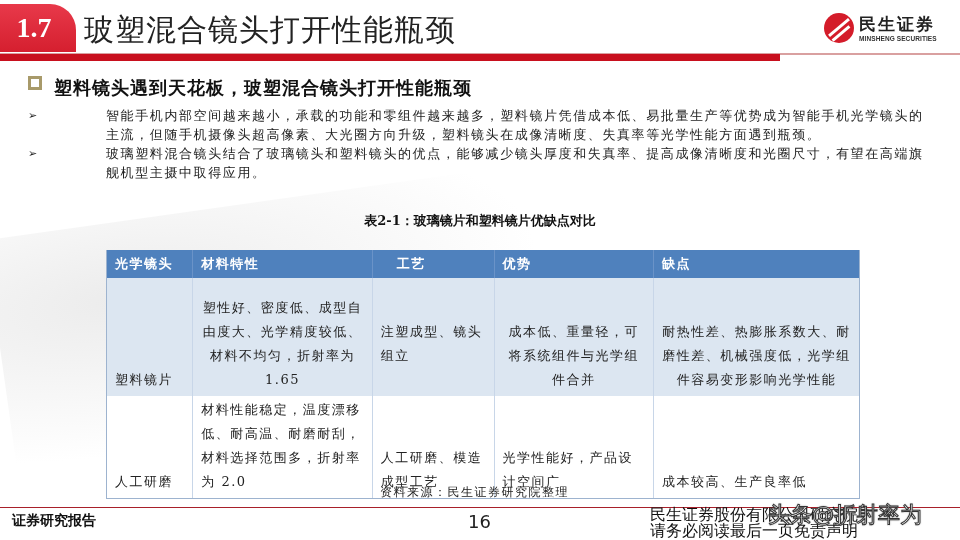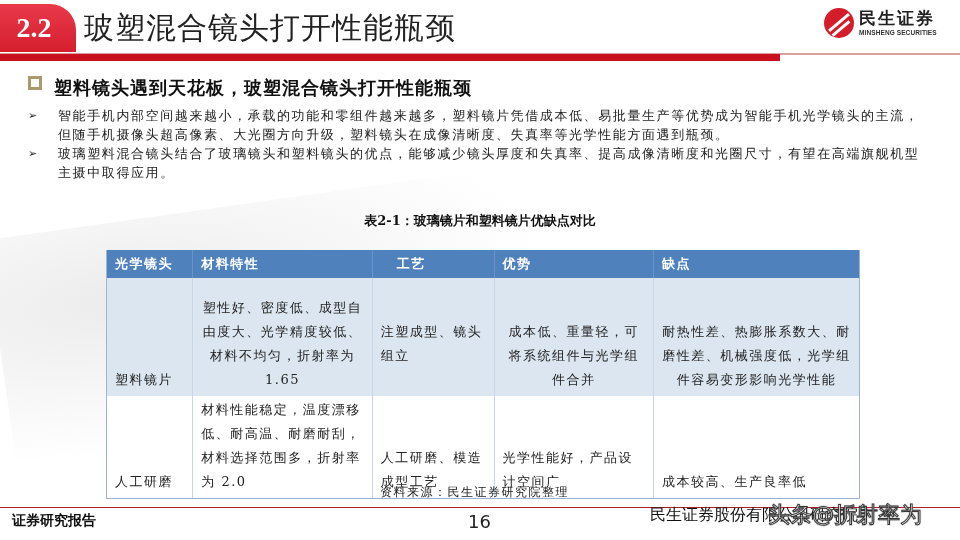--- a/index.html
+++ b/index.html
@@ -10,49 +10,49 @@
     .header { position: absolute; left: 0; top: 0; width: 960px; height: 62px; }
     .section-badge {
       position: absolute; left: 0; top: 4px; width: 76px; height: 48px;
       background: linear-gradient(180deg, #e8394a 0%, #d51f2f 100%);
       border-top-right-radius: 26px;
       color: #fff; font-family: "Liberation Serif", serif; font-weight: bold; font-size: 28px;
       display: flex; align-items: center; justify-content: center; padding-right: 8px;
     }
     .page-title {
       position: absolute; left: 84px; top: 8px; font-size: 30px; letter-spacing: 1px;
-      font-family: Liberation Mono, monospace; font-weight: 300; color: #222; line-height: 44px;
+      font-family: Liberation Serif, serif; font-weight: 300; color: #222; line-height: 44px;
     }
     .title-rule-red {
       position: absolute; left: 0; top: 54px; width: 780px; height: 7px; background: #c8101e;
     }
     .title-rule-thin {
       position: absolute; left: 0; top: 53px; width: 960px; height: 2px; background: #d9a0a0;
     }
-    .logo { position: absolute; left: 824px; top: 8px; width: 134px; height: 40px; display: flex; }
+    .logo { position: absolute; left: 824px; top: 8px; width: 134px; height: 40px; display: flex; align-items: center; }
     .logo-mark { width: 30px; height: 30px; border-radius: 50%; background: #d41c2a; position: relative; overflow: hidden; flex-shrink: 0; }
     .logo-mark::before, .logo-mark::after {
       content: ""; position: absolute; background: #fff; height: 3px; width: 26px; transform: rotate(-40deg); left: 2px;
     }
     .logo-mark::before { top: 13px; }
     .logo-mark::after { top: 19px; left: 6px; width: 22px; }
     .logo-text { margin-left: 5px; display: flex; flex-direction: column; }
     .logo-cn { font-family: "DejaVu Sans", sans-serif; font-weight: bold; font-size: 17px; color: #222; letter-spacing: 2px; line-height: 20px; }
     .logo-en { font-family: "Liberation Sans", sans-serif; font-weight: bold; font-size: 6.5px; color: #333; letter-spacing: 0.1px; line-height: 9px; }
 
     
     .subheading { position: absolute; left: 28px; top: 76px; display: flex; align-items: flex-start; }
     .square-bullet { width: 14px; height: 14px; border: 3px solid #a89a6a; background: #fff; margin-right: 12px; }
     .subheading-text { font-size: 18px; font-weight: bold; letter-spacing: 1px; color: #111; }
 
     
     .bullets { position: absolute; left: 28px; top: 106px; width: 900px; }
     .bullet { display: flex; font-size: 13px; line-height: 19px; letter-spacing: 1.6px; color: #222; margin-bottom: 0px; }
     .bullet-arrow { width: 30px; flex-shrink: 0; font-family: "DejaVu Sans", sans-serif; font-size: 11px; }
-    .bullet-text { flex: 1; }
+    .bullet-text { flex: 1; margin-left: 48px; }
 
     
     .table-caption { position: absolute; left: 0; width: 960px; top: 212px; text-align: center; font-size: 13px; font-weight: bold; color: #111; }
 
     
     .table-wrap { position: absolute; left: 106px; top: 250px; width: 754px; }
     table { border-collapse: collapse; width: 100%; font-size: 13px; letter-spacing: 1.5px; }
     th { background: #4f81bd; color: #fff; font-weight: bold; text-align: left; height: 28px; padding: 0 8px; font-size: 13px; border-right: 1px solid #6a93c8; }
     td { vertical-align: bottom; padding: 2px 8px 4px; line-height: 24px; color: #222; border-right: 1px solid #c8d6e8; }
     tr.row-plastic td { background: #dce6f1; height: 118px; }
@@ -74,21 +74,21 @@
       background: radial-gradient(ellipse at 20% 30%, rgba(200,200,200,0.35), rgba(255,255,255,0) 60%);
       transform: rotate(-8deg); pointer-events: none;
     }
   </style>
 </head>
 <body>
 
 <div class="shadow-decor"></div>
 
 <div class="header">
-  <div class="section-badge">2.2</div>
+  <div class="section-badge">1.7</div>
   <div class="page-title">玻塑混合镜头打开性能瓶颈</div>
   <div class="title-rule-thin"></div>
   <div class="title-rule-red"></div>
   <div class="logo">
     <div class="logo-mark"></div>
     <div class="logo-text">
       <span class="logo-cn">民生证券</span>
       <span class="logo-en">MINSHENG SECURITIES</span>
     </div>
   </div>
@@ -149,14 +149,15 @@
   </table>
 </div>
 
 <div class="source">资料来源：民生证券研究院整理</div>
 
 <div class="footer-rule"></div>
 <div class="footer-left">证券研究报告</div>
 <div class="page-num">16</div>
 <div class="footer-right">
   <div>民生证券股份有限公司研究院</div>
+  <div>请务必阅读最后一页免责声明</div>
 </div>
 <div class="watermark">头条@折射率为</div>
 
 </body></html>

